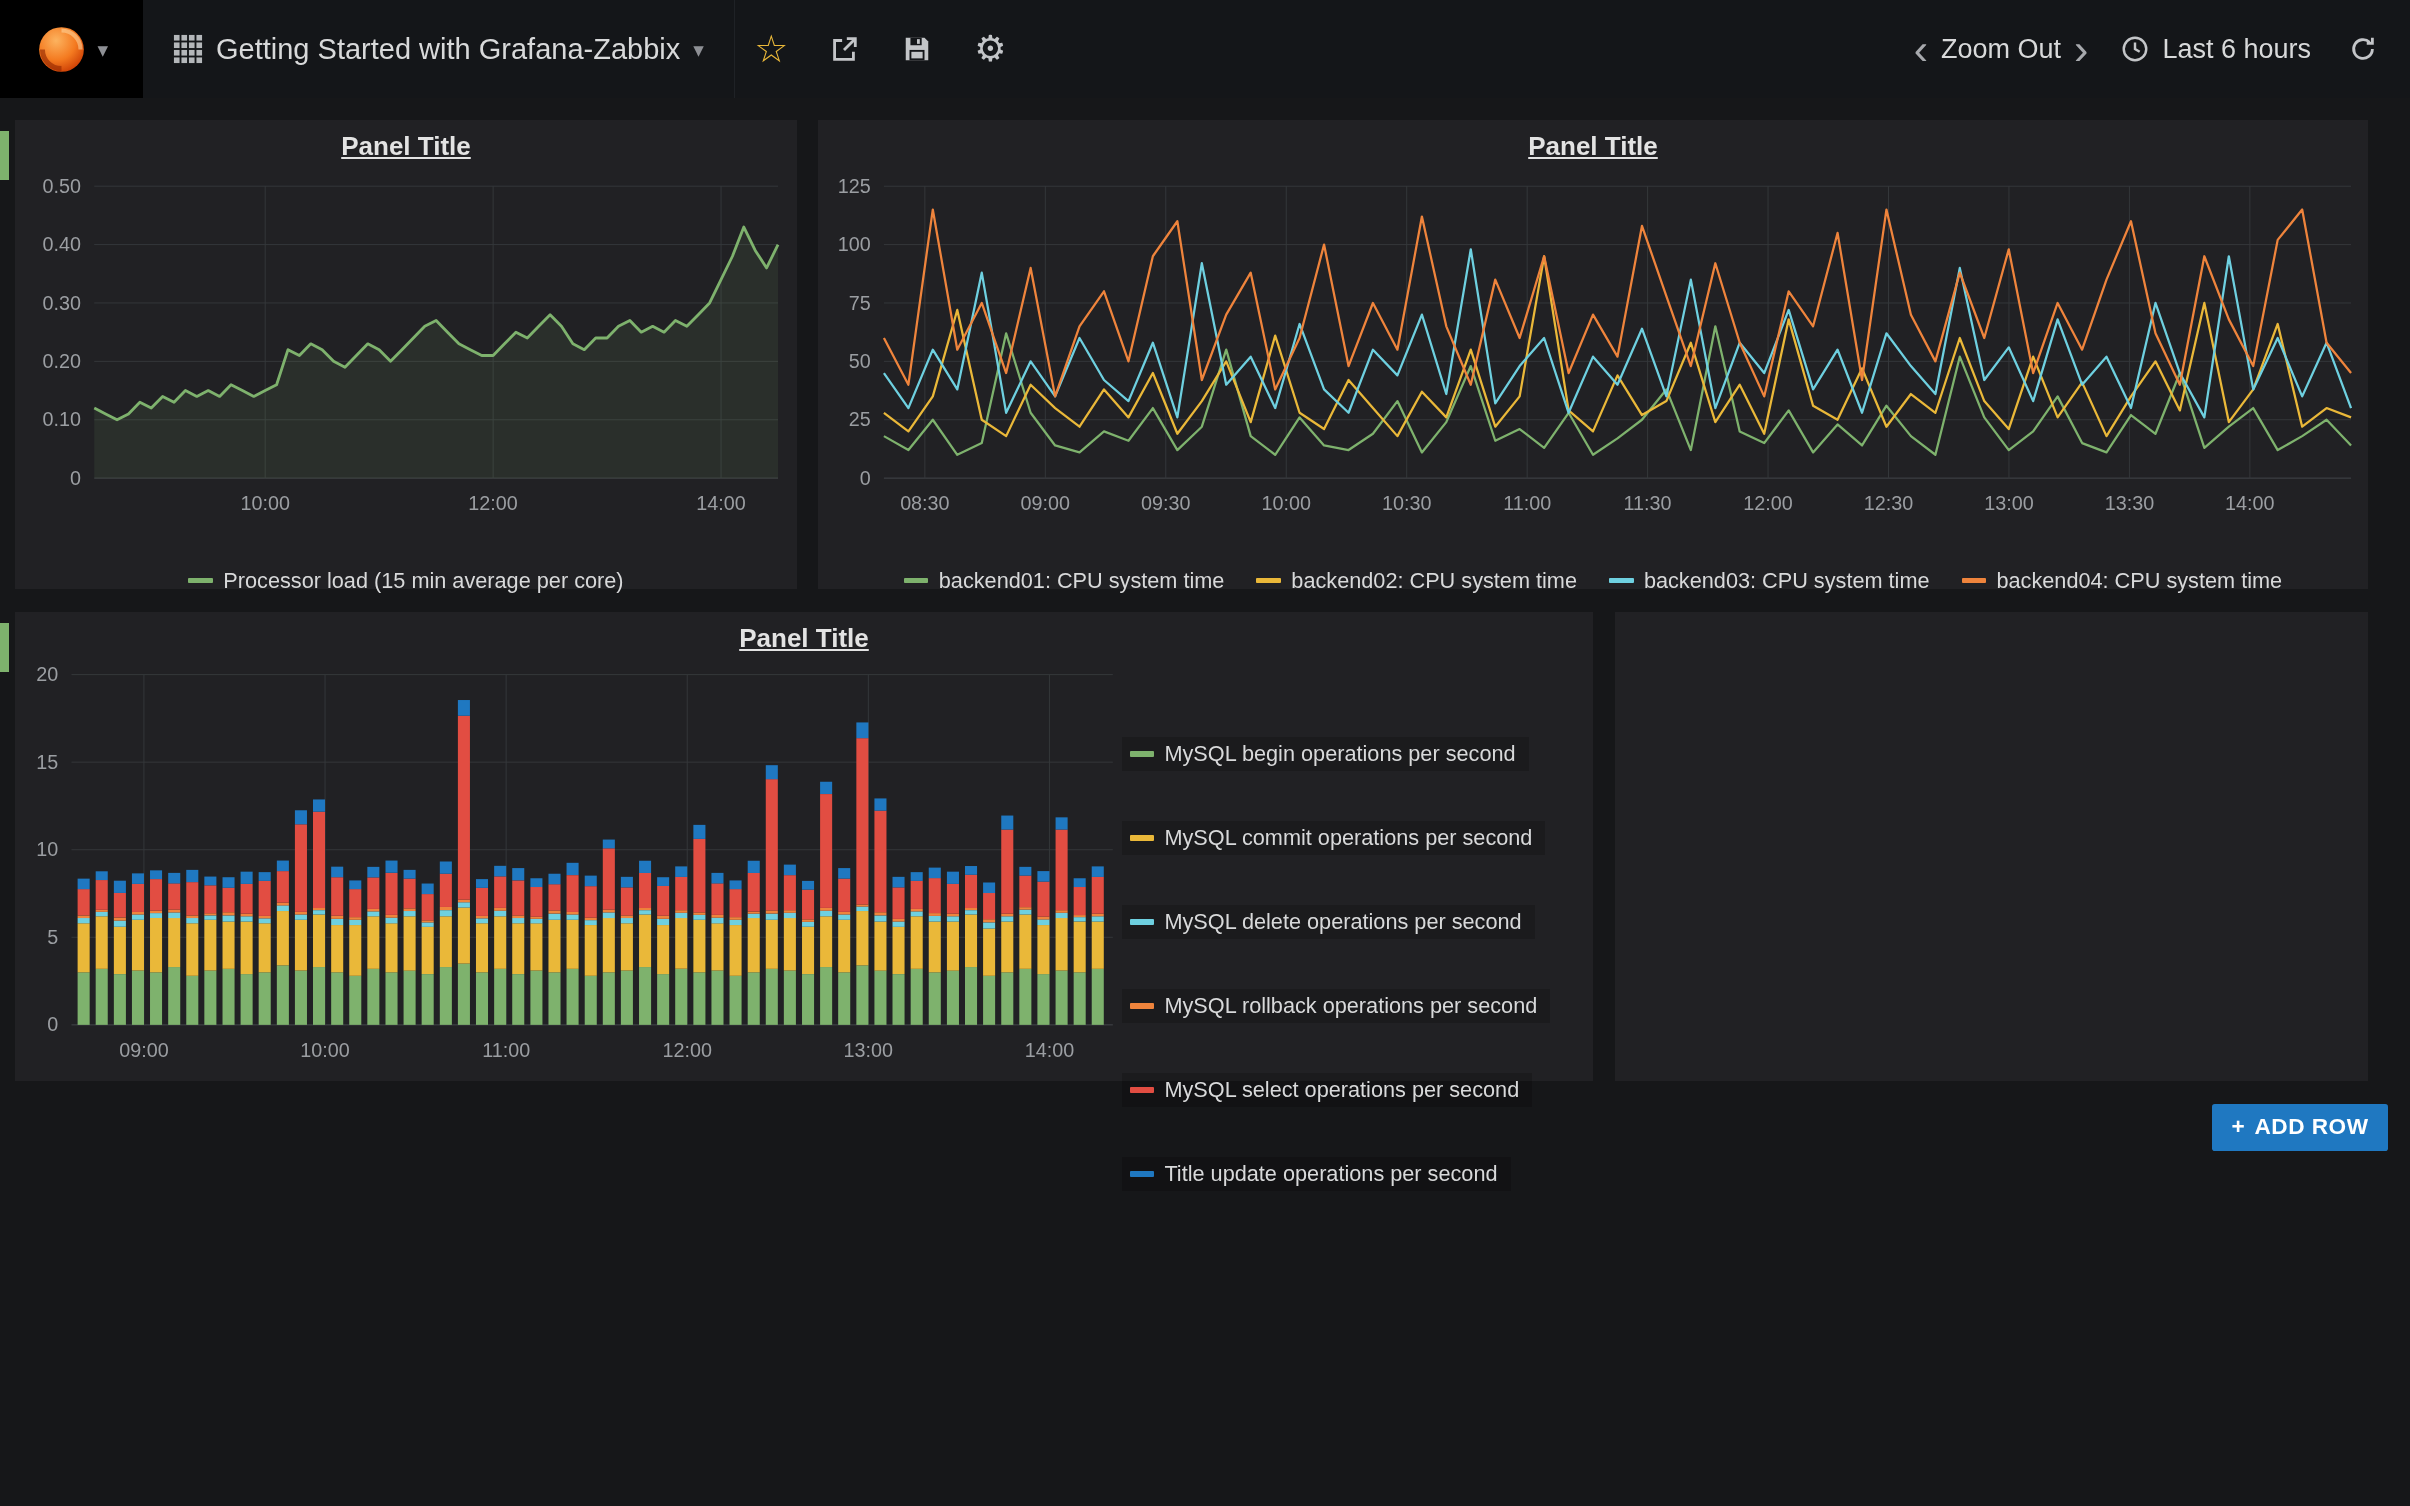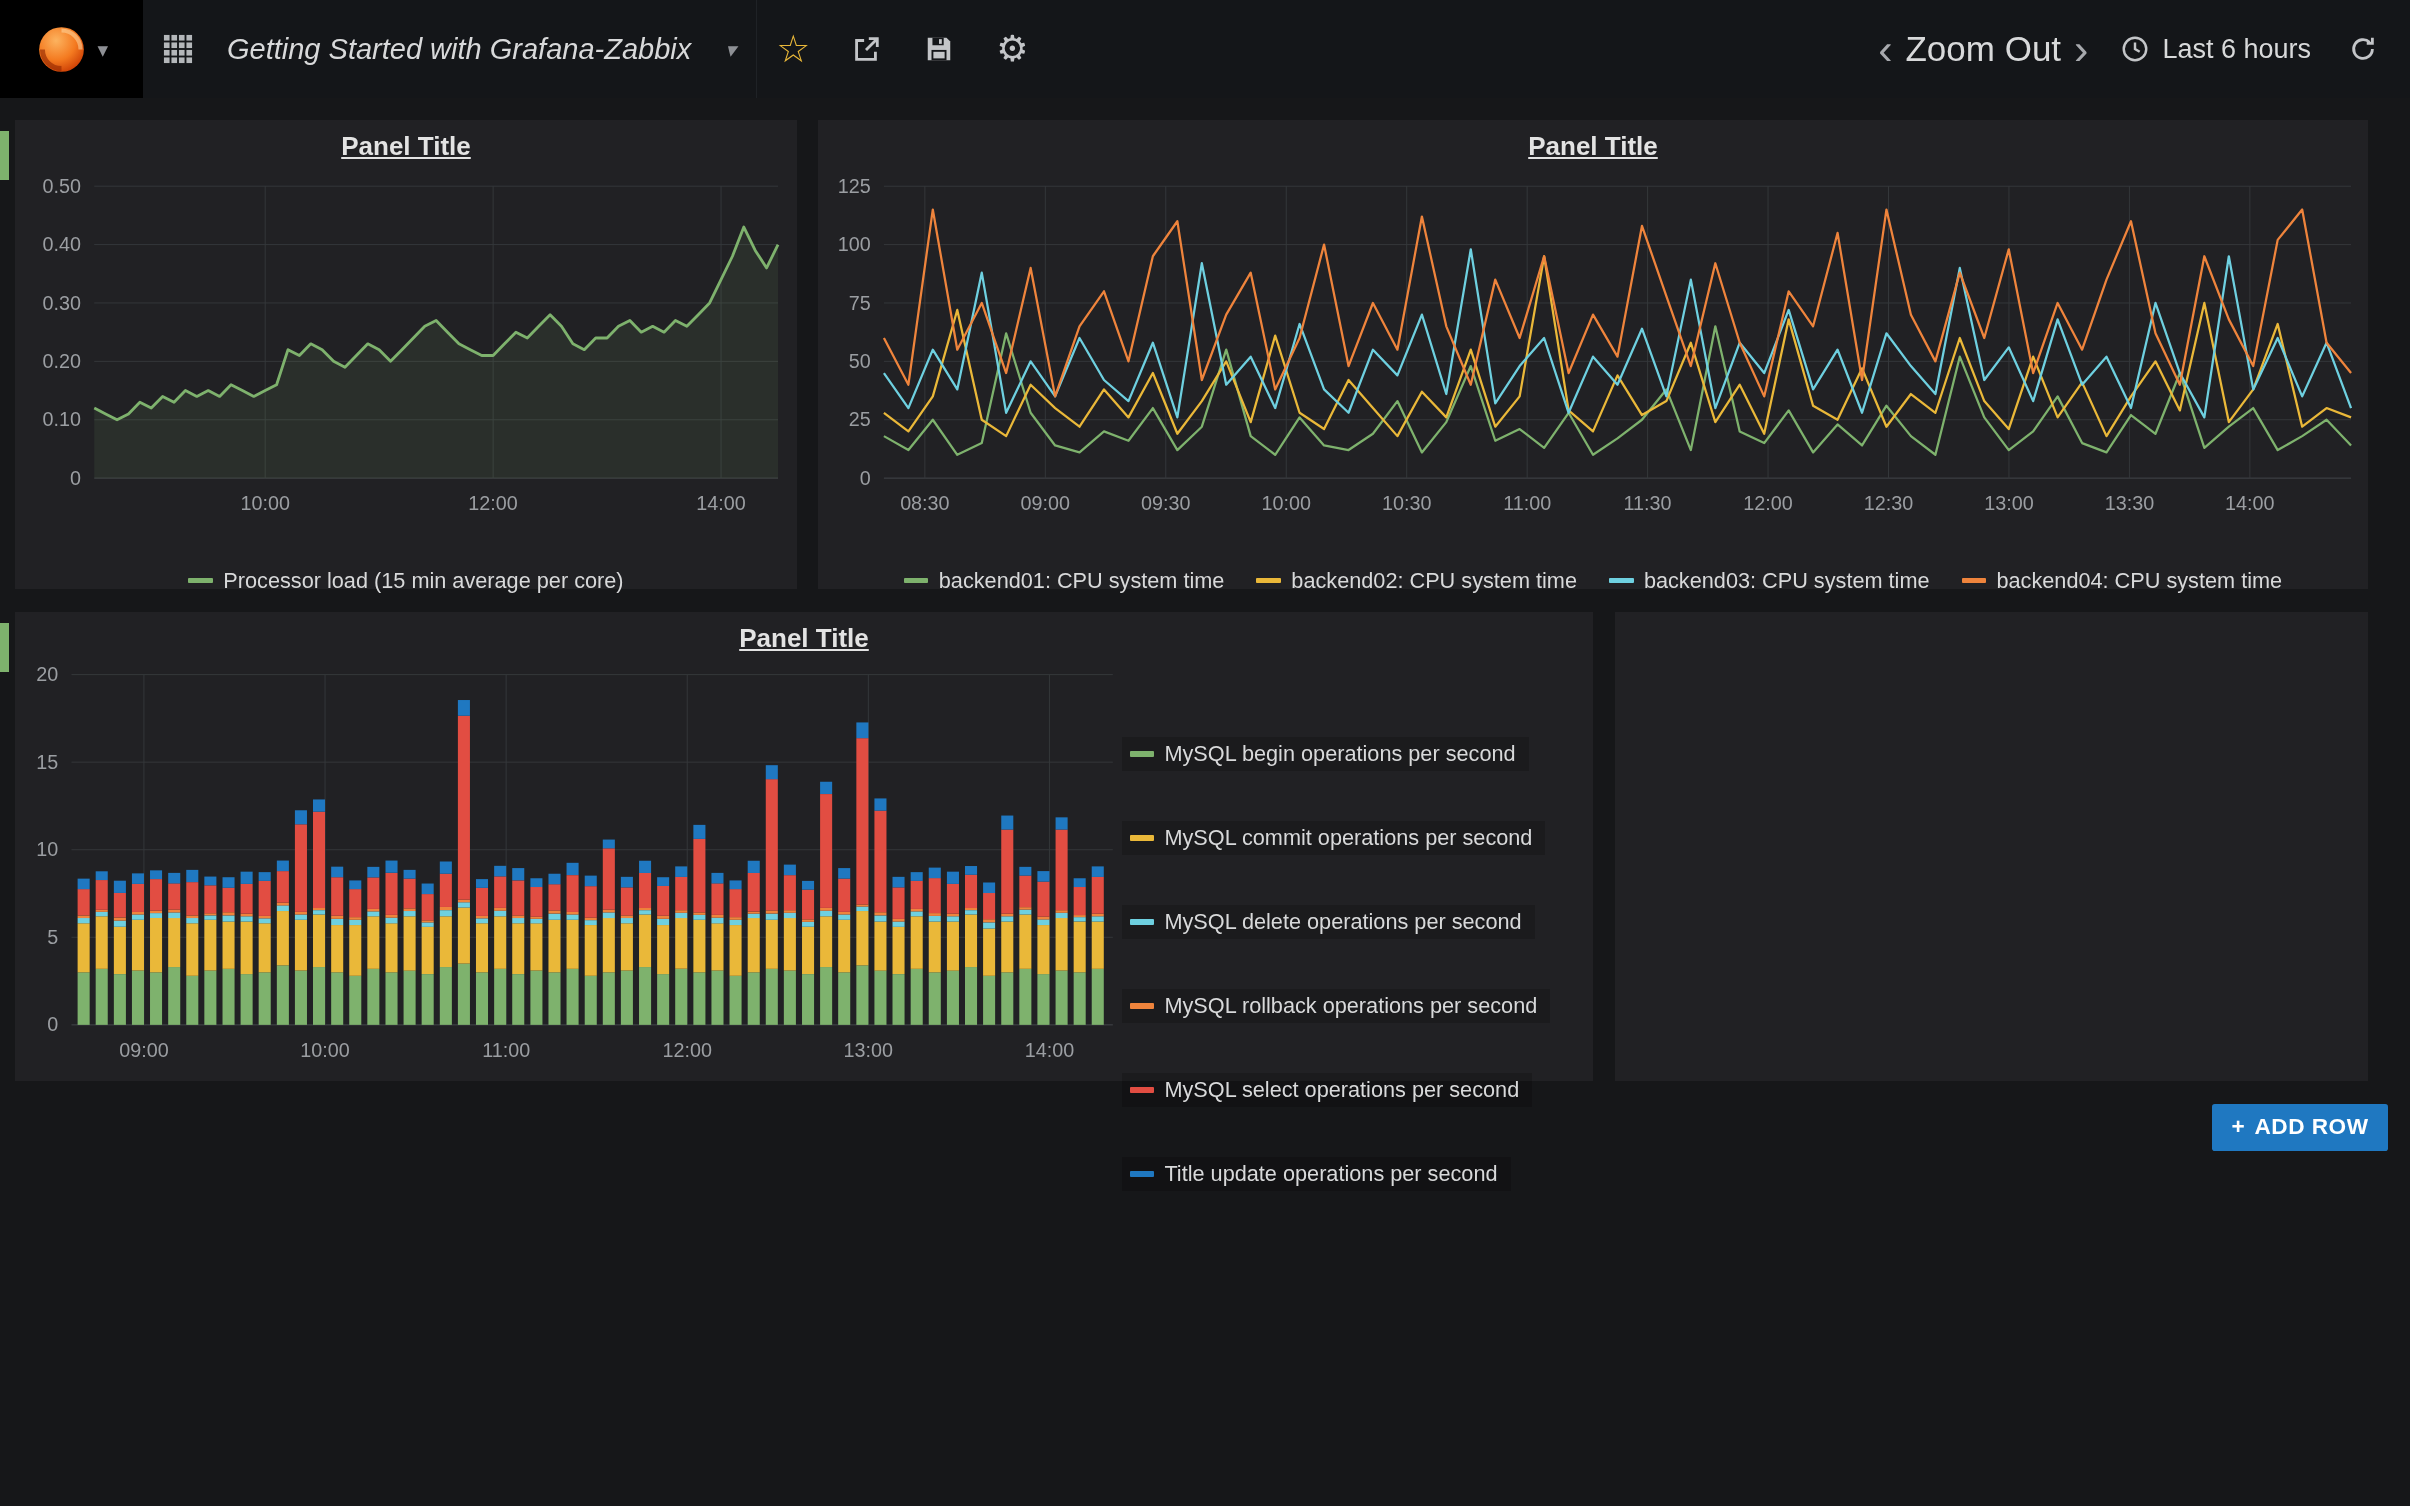--- a/index.html
+++ b/index.html
@@ -5,29 +5,29 @@
   html,body{margin:0;padding:0;background:#161719;}
   .root{position:relative;width:2411px;height:1507px;overflow:hidden;
         font-family:"Liberation Sans",sans-serif;color:#d8d9da;background:#161719;}
 
   
   .navbar{position:absolute;top:0;left:0;right:0;height:98px;background:#141619;
           display:flex;align-items:center;border-bottom:0.9px solid #0c0d0f;}
   .logo-block{width:143px;height:98px;background:#000;display:flex;align-items:center;
               justify-content:center;gap:9.4px;cursor:pointer;flex:0 0 auto;}
   .caret{font-size:21px;color:#8e9095;line-height:1;}
-  .dash-title-block{display:flex;align-items:center;gap:34px;height:98px;padding:0 20px;
-                    cursor:pointer;border-right:0.9px solid #1f2226;font-style:italic;}
+  .dash-title-block{display:flex;align-items:center;gap:13px;height:98px;padding:0 30px;
+                    cursor:pointer;border-right:0.9px solid #1f2226;}
   .dash-title{font-size:29px;color:#d8d9da;white-space:nowrap;}
   .nav-icon-btn{width:73px;height:98px;display:flex;align-items:center;justify-content:center;cursor:pointer;}
   .star-glyph{font-size:38px;color:#eab839;line-height:1;}
   .gear-glyph{font-size:36px;color:#c3c5c8;line-height:1;}
   .nav-right{margin-left:auto;display:flex;align-items:center;height:98px;padding-right:15px;}
   .chev{font-size:43px;color:#a7a9ad;line-height:1;padding:0 13px;cursor:pointer;}
-  .zoom-out{font-size:35px;color:#d8d9da;cursor:pointer;}
+  .zoom-out{font-size:27px;color:#d8d9da;cursor:pointer;}
   .time-btn{display:flex;align-items:center;gap:12px;font-size:27px;color:#d8d9da;
             padding:0 19px;height:98px;cursor:pointer;}
   .refresh-btn{width:66px;height:98px;display:flex;align-items:center;justify-content:center;cursor:pointer;}
 
   
   .dashboard{position:absolute;top:98px;left:0;right:0;bottom:0;background:#161719;}
   .row-tab{position:absolute;left:0;width:9.4px;height:49px;background:#7eb26d;cursor:pointer;}
   .panel{position:absolute;background:#212124;}
   .panel-title{position:absolute;top:0;left:0;right:0;height:53px;display:flex;align-items:center;
                justify-content:center;font-size:26px;font-weight:700;color:#e3e3e3;cursor:pointer;margin:0;text-decoration:underline;}

